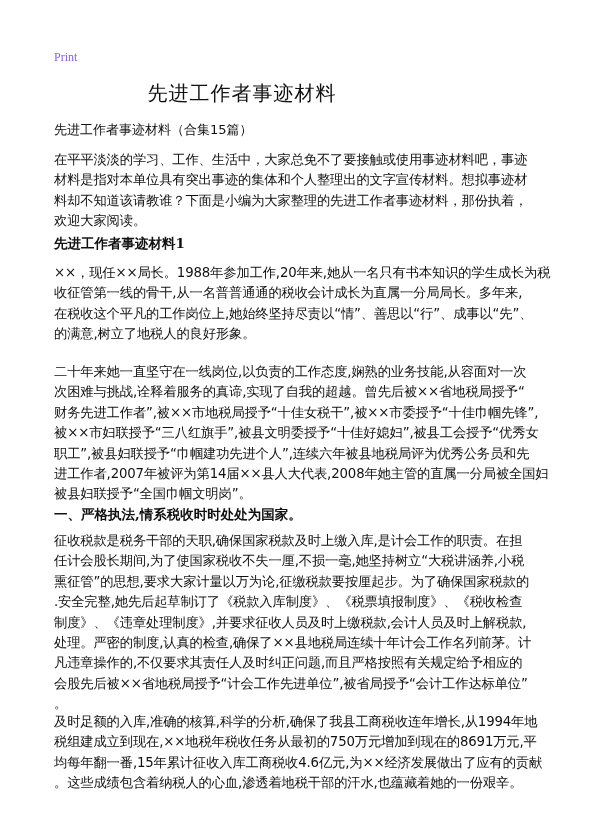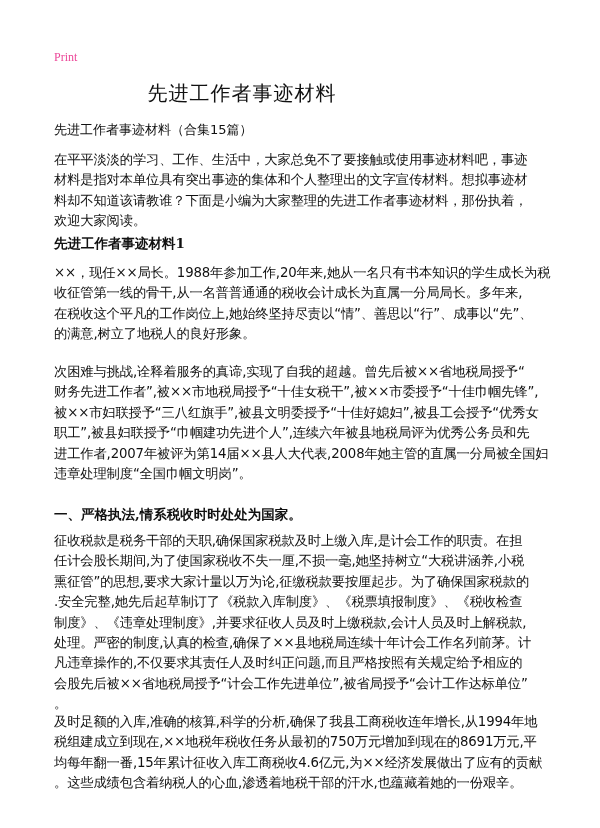--- a/index.html
+++ b/index.html
@@ -19,21 +19,21 @@
       position: absolute;
       left: 0; top: 0;
       width: 600px; height: 828px;
     }
     .print-label {
       position: absolute;
       left: 54px;
       top: 50px;
       font-family: "Liberation Serif", "DejaVu Serif", serif;
       font-size: 12px;
-      color: #ec4899;
+      color: #8b5cf6;
     }
     .doc-title {
       position: absolute;
       left: 0;
       width: 484px;
       top: 80px;
       text-align: center;
       font-size: 20px;
       letter-spacing: 1px;
       color: #111;
@@ -89,26 +89,27 @@
   <div class="heading" style="top:235px;">先进工作者事迹材料1</div>
 
   <div class="para" style="top:263px;">
     <span class="line">××，现任××局长。1988年参加工作,20年来,她从一名只有书本知识的学生成长为税</span>
     <span class="line">收征管第一线的骨干,从一名普普通通的税收会计成长为直属一分局局长。多年来,</span>
     <span class="line">在税收这个平凡的工作岗位上,她始终坚持尽责以“情”、善思以“行”、成事以“先”、</span>
     <span class="line">的满意,树立了地税人的良好形象。</span>
   </div>
 
   <div class="para" style="top:362px;">
+    <span class="line">二十年来她一直坚守在一线岗位,以负责的工作态度,娴熟的业务技能,从容面对一次</span>
     <span class="line">次困难与挑战,诠释着服务的真谛,实现了自我的超越。曾先后被××省地税局授予“</span>
     <span class="line">财务先进工作者”,被××市地税局授予“十佳女税干”,被××市委授予“十佳巾帼先锋”,</span>
     <span class="line">被××市妇联授予“三八红旗手”,被县文明委授予“十佳好媳妇”,被县工会授予“优秀女</span>
     <span class="line">职工”,被县妇联授予“巾帼建功先进个人”,连续六年被县地税局评为优秀公务员和先</span>
     <span class="line">进工作者,2007年被评为第14届××县人大代表,2008年她主管的直属一分局被全国妇</span>
-    <span class="line">违章处理制度“全国巾帼文明岗”。</span>
+    <span class="line">被县妇联授予“全国巾帼文明岗”。</span>
   </div>
 
   <div class="heading" style="top:506px;">一、严格执法,情系税收时时处处为国家。</div>
 
   <div class="para" style="top:531px;">
     <span class="line">征收税款是税务干部的天职,确保国家税款及时上缴入库,是计会工作的职责。在担</span>
     <span class="line">任计会股长期间,为了使国家税收不失一厘,不损一毫,她坚持树立“大税讲涵养,小税</span>
     <span class="line">熏征管”的思想,要求大家计量以万为论,征缴税款要按厘起步。为了确保国家税款的</span>
     <span class="line">.安全完整,她先后起草制订了《税款入库制度》、《税票填报制度》、《税收检查</span>
     <span class="line">制度》、《违章处理制度》,并要求征收人员及时上缴税款,会计人员及时上解税款,</span>

